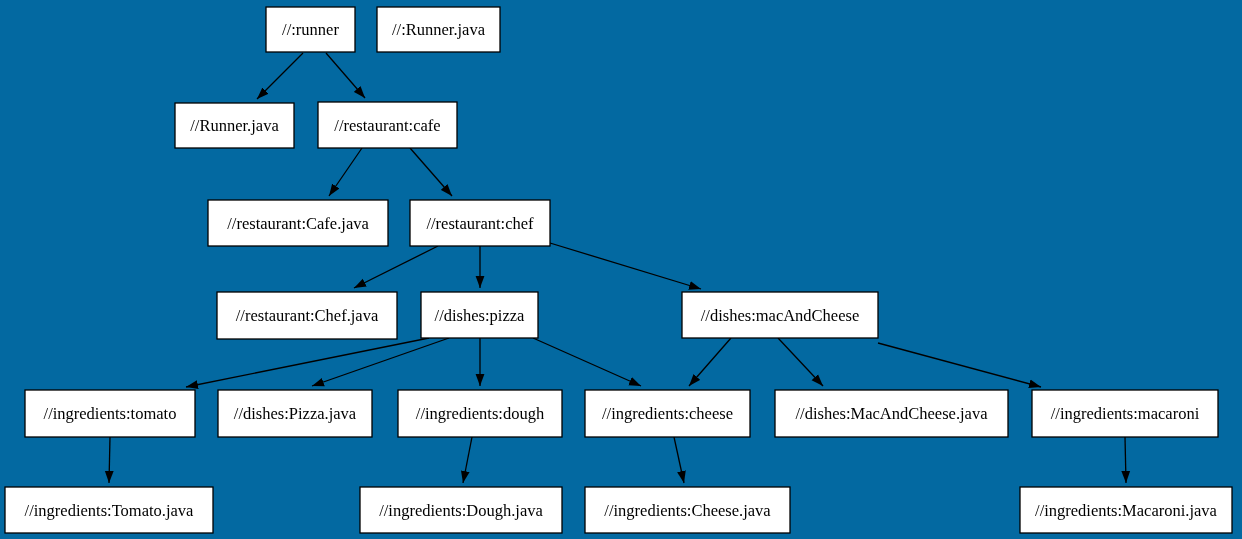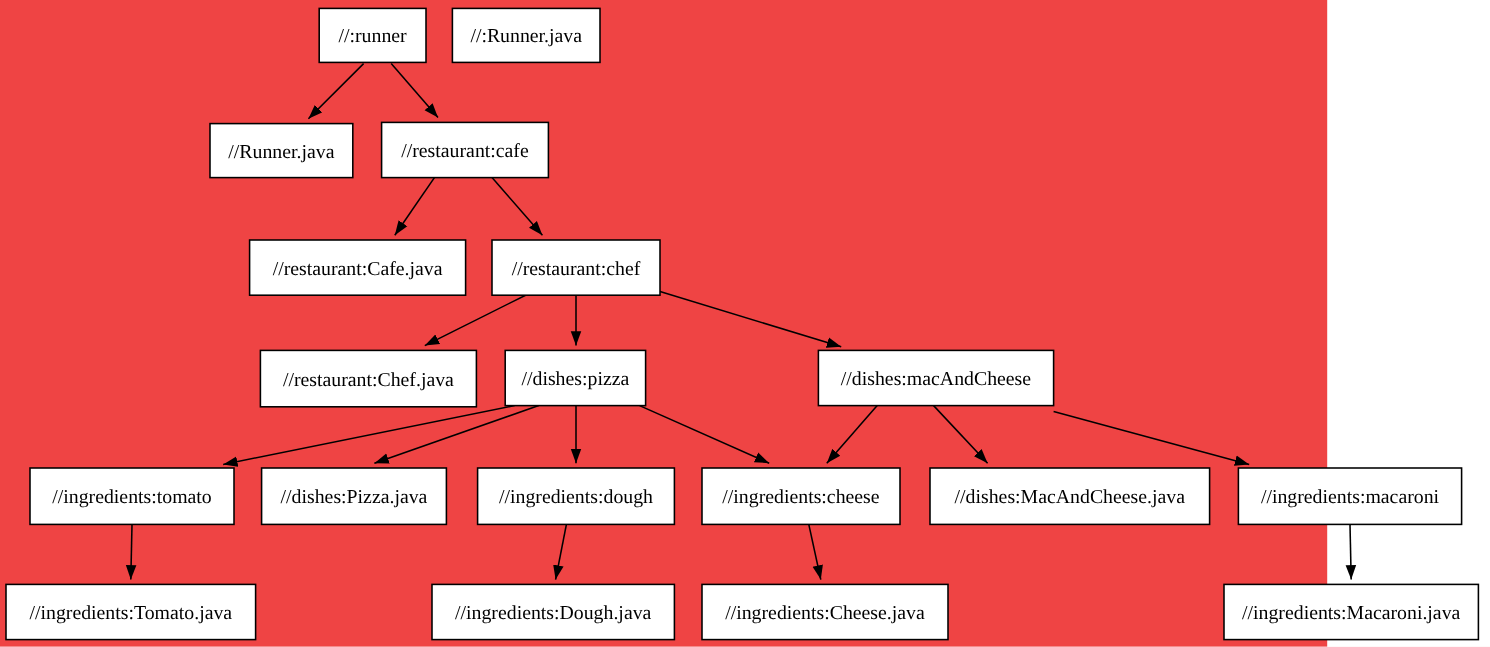--- a/index.html
+++ b/index.html
@@ -6,23 +6,23 @@
     margin: 0;
     padding: 0;
     background: #ffffff;
     width: 1242px;
     height: 539px;
     overflow: hidden;
     font-family: "Liberation Serif", "DejaVu Serif", serif;
   }
   #graph-wrap {
     position: relative;
-    width: 1106px;
+    width: 1242px;
     height: 539px;
-    background: #ef4444;
+    background: #0369a1;
   }
   svg { display: block; }
   .node-rect {
     fill: #ffffff;
     stroke: #000000;
     stroke-width: 1.3;
   }
   .node-label {
     fill: #000000;
     font-family: "Liberation Serif", "DejaVu Serif", serif;

